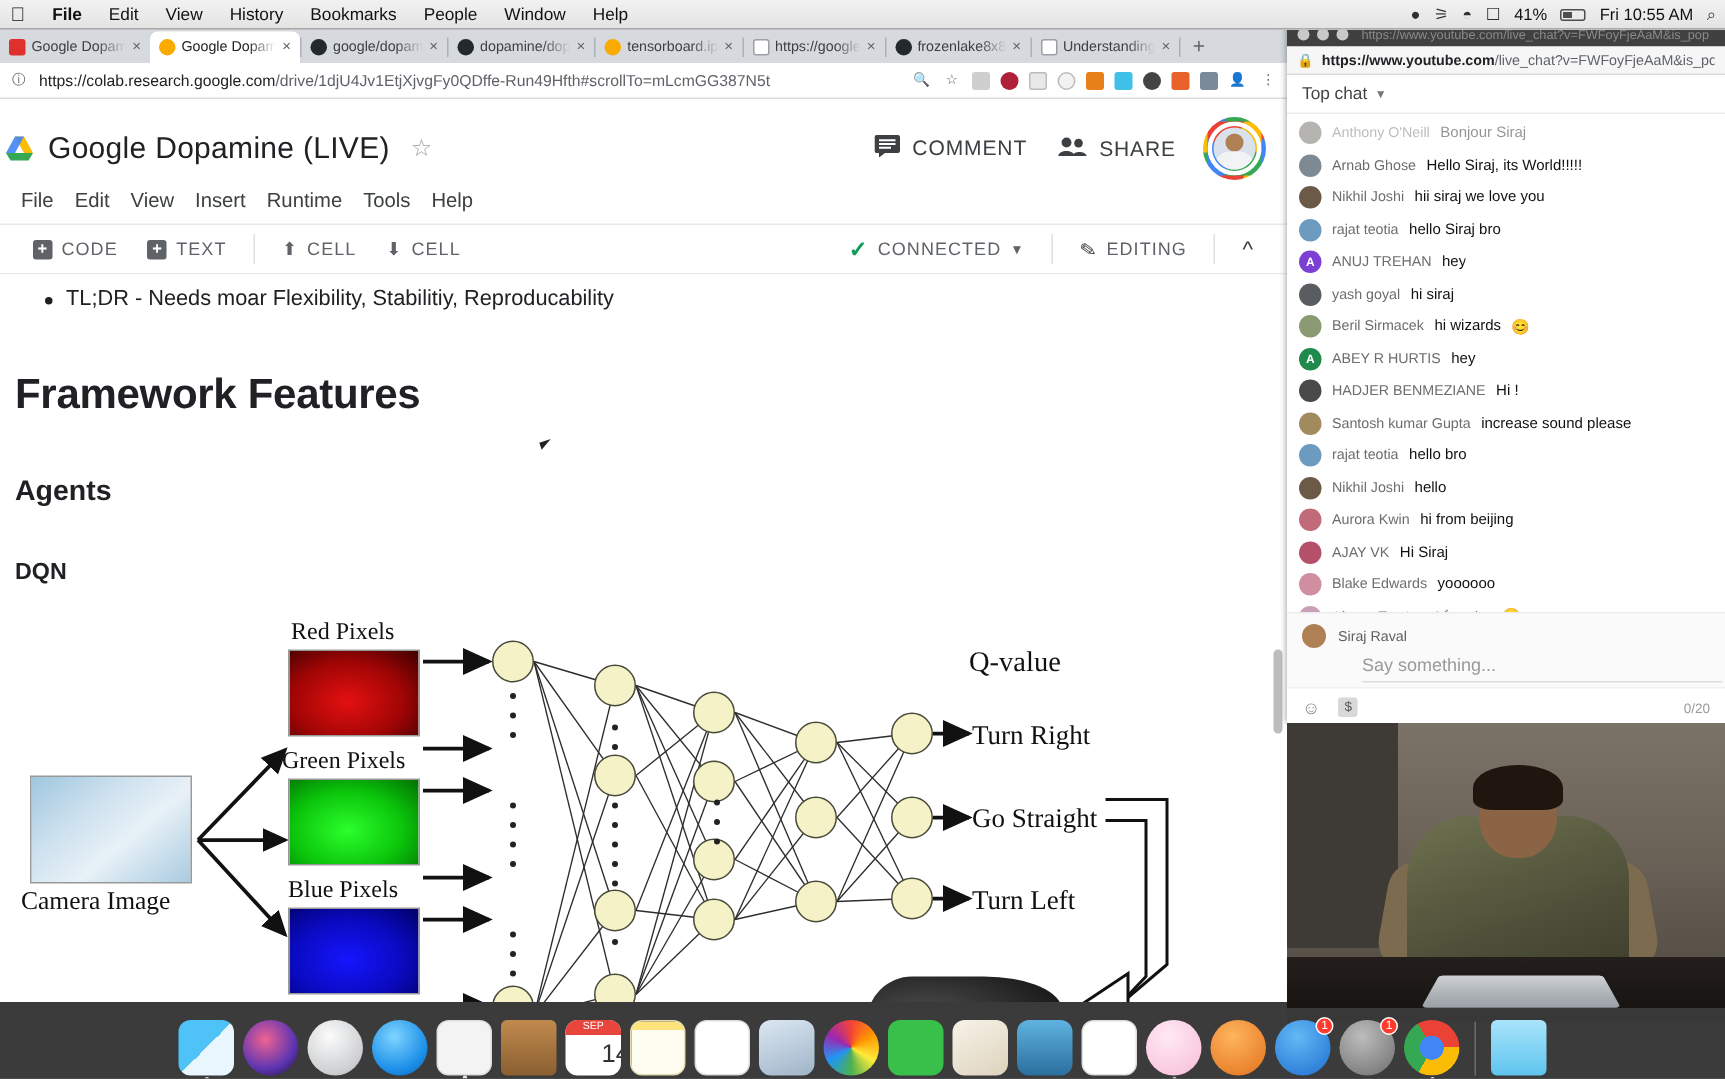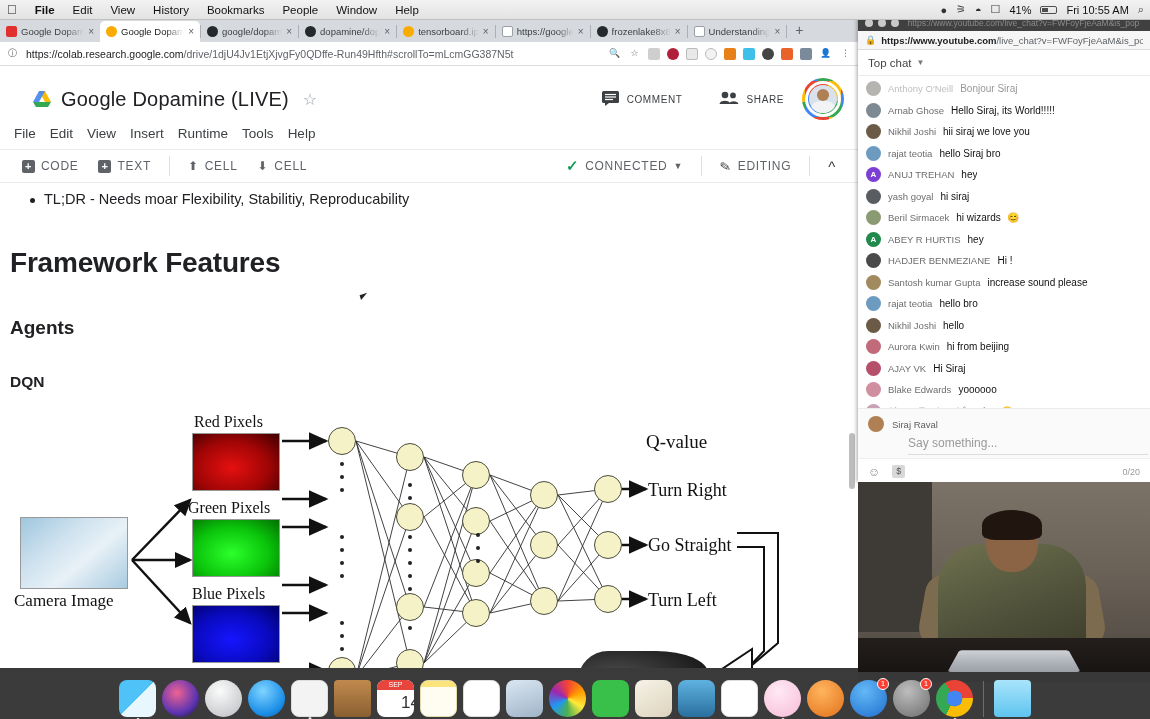--- a/index.html
+++ b/index.html
@@ -56,27 +56,27 @@
   }
   .omni-url { flex:1; font-size:10.5px; color:#202124; white-space:nowrap; overflow:hidden;}
   .omni-url .dom { color:#202124; }
   .omni-url .path { color:#5f6368; }
   .oicon { width:13px; height:13px; flex:0 0 13px; display:inline-block;
            border-radius:2px; font-size:9px; line-height:13px; text-align:center; color:#5f6368;}
   .ext { width:12px; height:12px; border-radius:2px; flex:0 0 12px; }
 
   
   .colab { background:#fff; height:604px; position:relative; overflow:hidden;}
-  .colab-head { display:flex; align-items:center; padding:12px 14px 0 32px; }
+  .colab-head { display:flex; align-items:center; padding:12px 14px 0 3px; }
   .drive-logo { width:20px; height:18px; position:relative; margin-right:9px; }
   .nb-title { font-size:20px; color:#202124; font-weight:400; letter-spacing:.2px;}
   .star { margin-left:14px; color:#9aa0a6; font-size:16px; }
   .colab-head .sp { flex:1; }
-  .hbtn { display:flex; align-items:center; gap:8px; font-size:10px;
-          color:#3c4043; letter-spacing:.6px; margin-left:36px; }
+  .hbtn { display:flex; gap:8px; font-size:14px;
+          color:#3c4043; letter-spacing:.6px; margin-left:20px; }
   .avatar { width:42px; height:42px; border-radius:50%; margin-left:18px;
             background:
               radial-gradient(circle at 50% 36%, #e8c9a8 0 30%, transparent 31%),
               linear-gradient(#fff,#fff);
             border:3px solid transparent;
             background-image:
               conic-gradient(from 200deg,#4285f4 0 25%,#ea4335 25% 50%,#fbbc05 50% 72%,#34a853 72% 100%);
             position:relative; overflow:hidden; box-shadow:inset 0 0 0 3px #fff;}
   .avatar .face { position:absolute; inset:4px; border-radius:50%; background:#d9e2ec; overflow:hidden;}
   .avatar .face::before{content:"";position:absolute;left:27%;top:14%;width:46%;height:44%;border-radius:50%;background:#b08055;}

